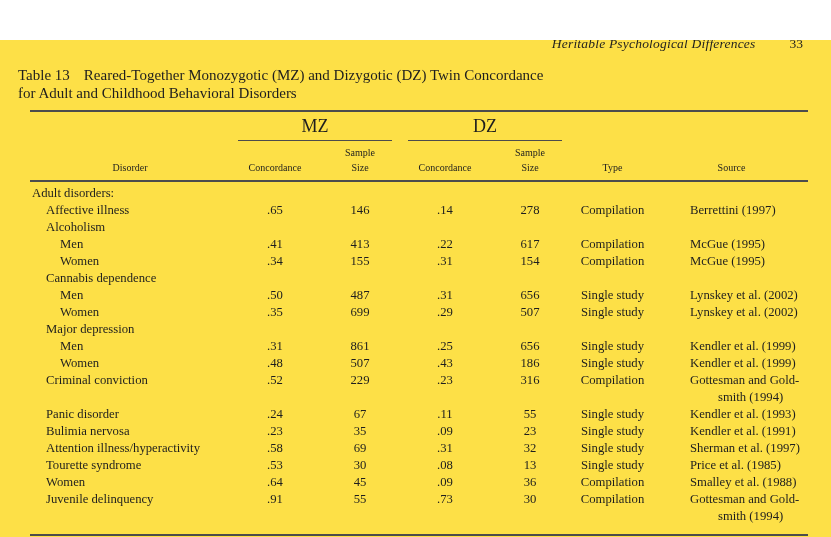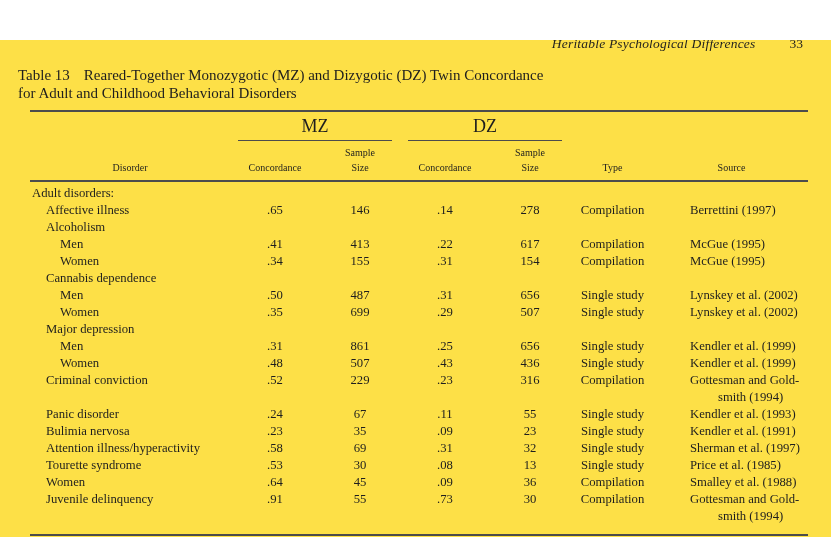--- a/index.html
+++ b/index.html
@@ -234,21 +234,21 @@
             <td class="c-num">.25</td>
             <td class="c-num">656</td>
             <td class="c-type">Single study</td>
             <td class="c-source">Kendler et al. (1999)</td>
           </tr>
           <tr>
             <td class="c-disorder ind2">Women</td>
             <td class="c-num">.48</td>
             <td class="c-num">507</td>
             <td class="c-num">.43</td>
-            <td class="c-num">436</td>
+            <td class="c-num">186</td>
             <td class="c-type">Single study</td>
             <td class="c-source">Kendler et al. (1999)</td>
           </tr>
           <tr>
             <td class="c-disorder ind1">Criminal conviction</td>
             <td class="c-num">.52</td>
             <td class="c-num">229</td>
             <td class="c-num">.23</td>
             <td class="c-num">316</td>
             <td class="c-type">Compilation</td>

